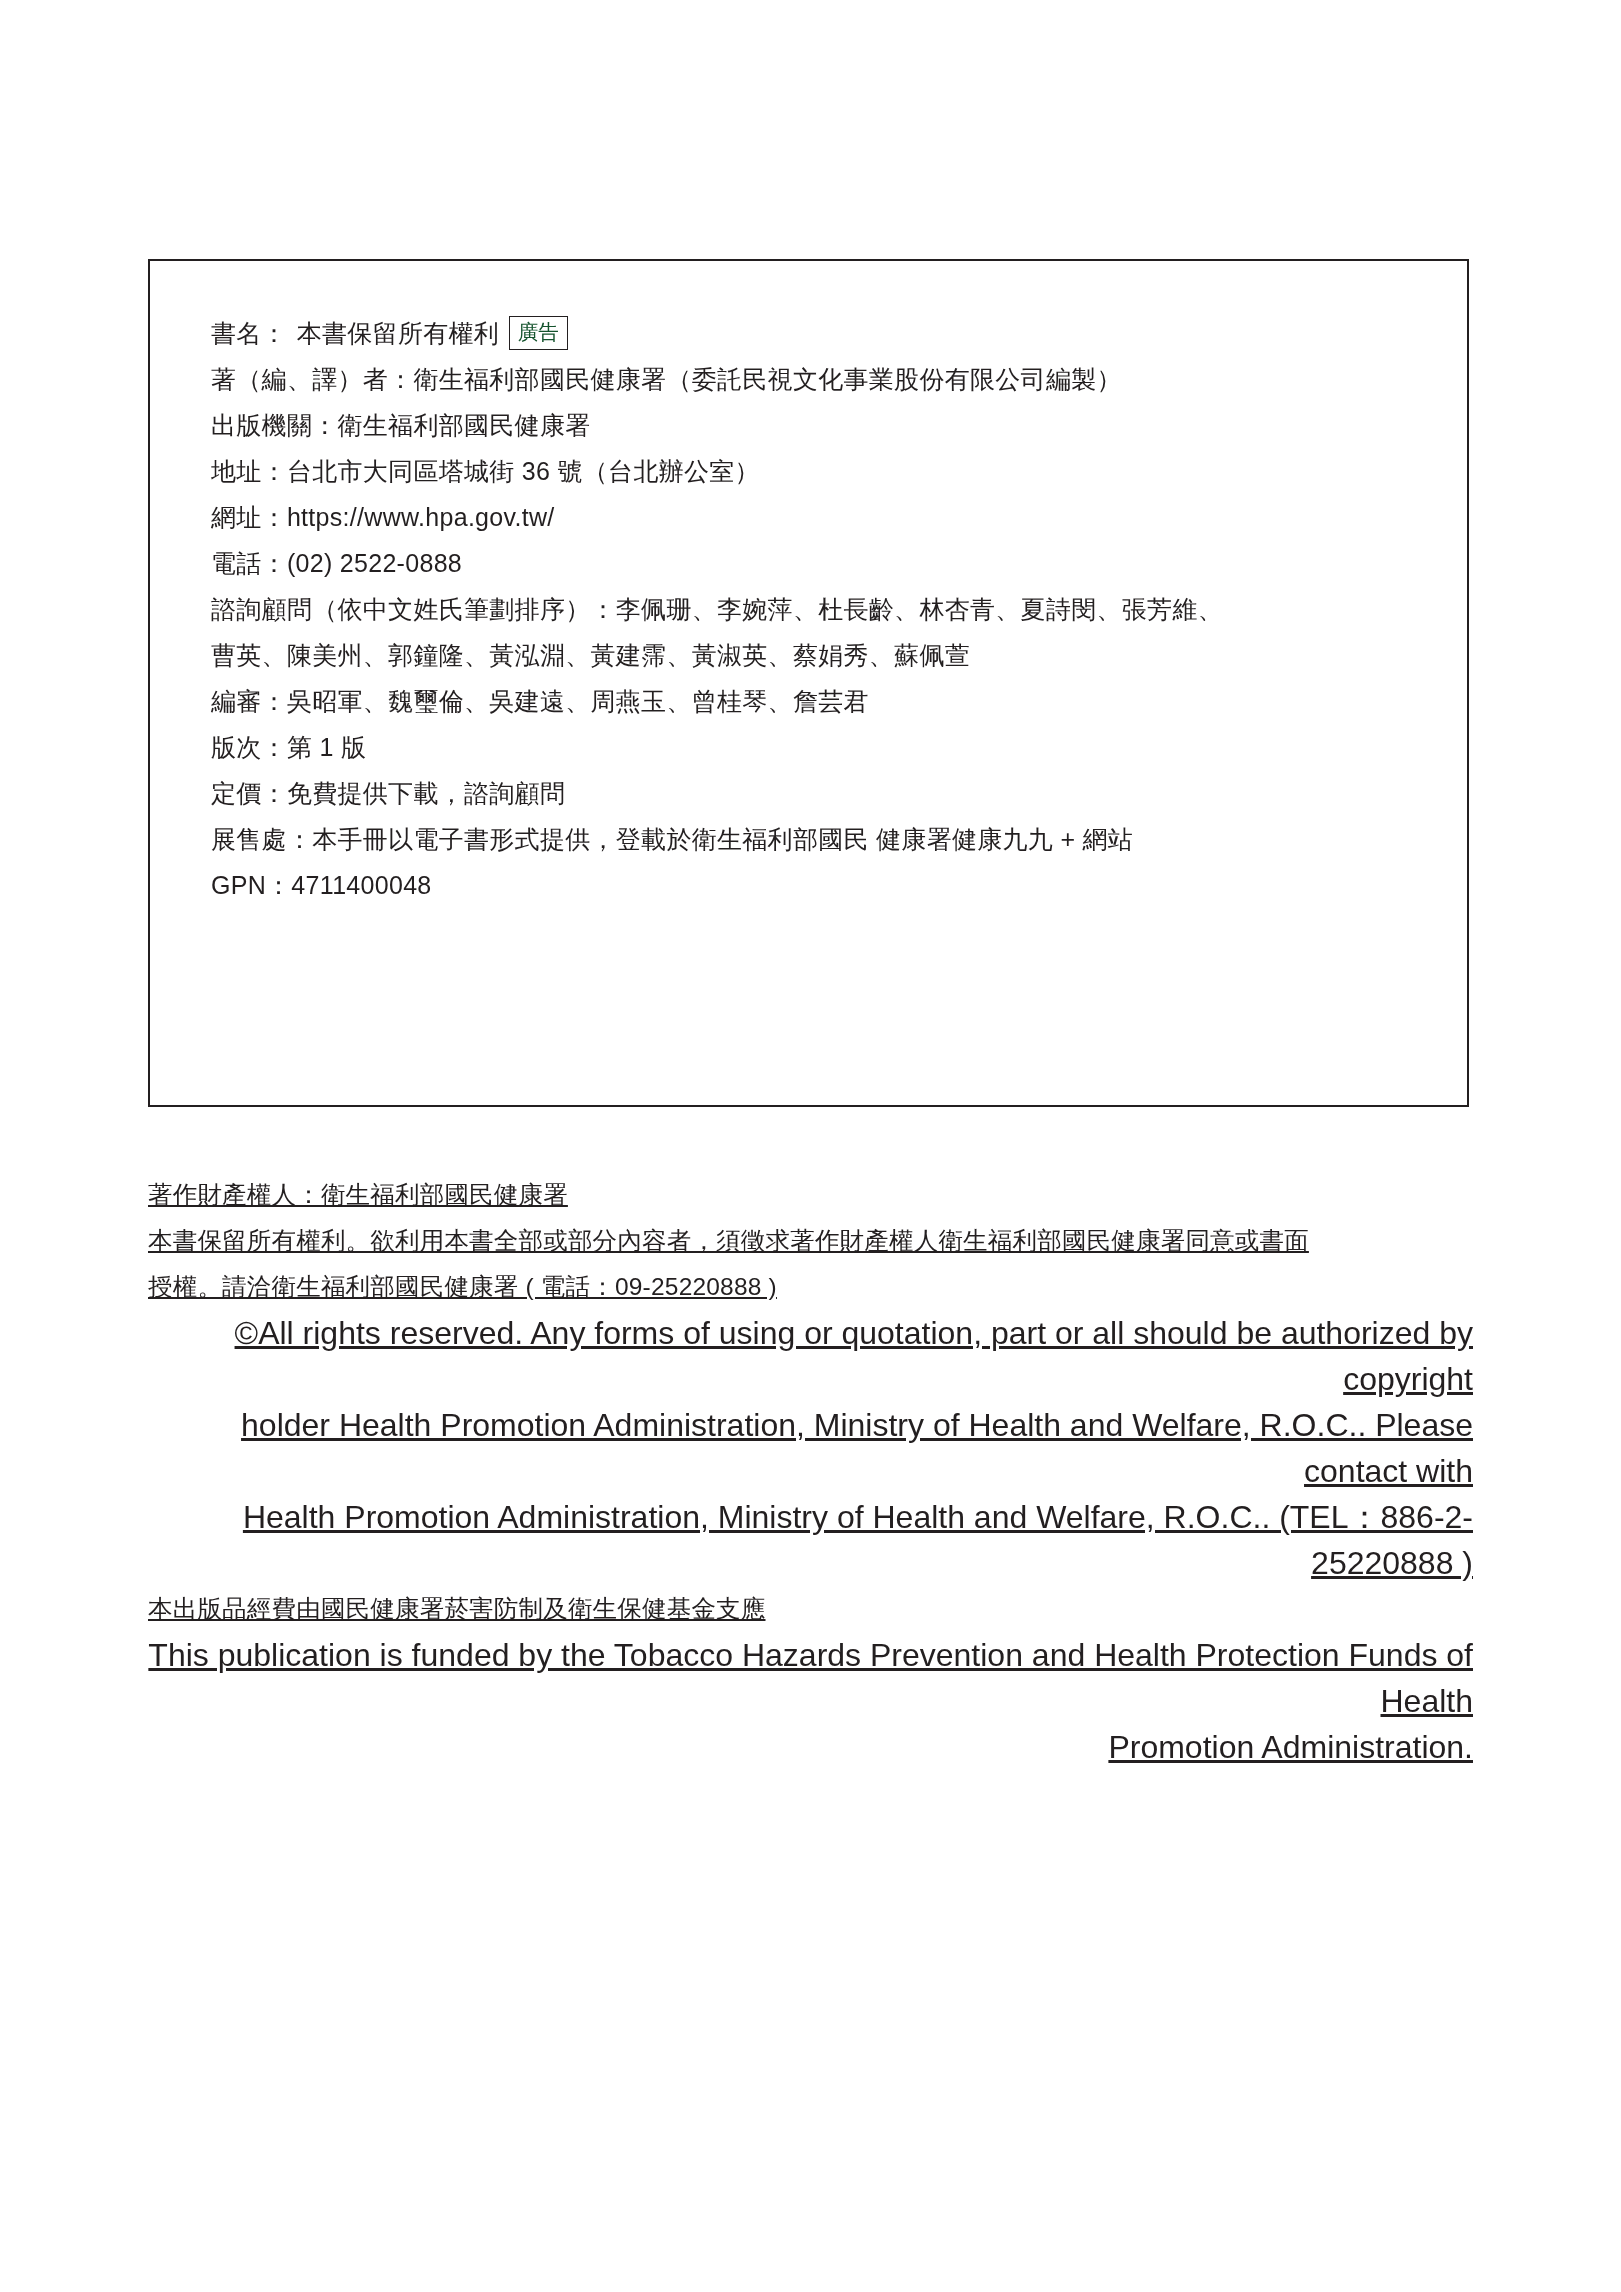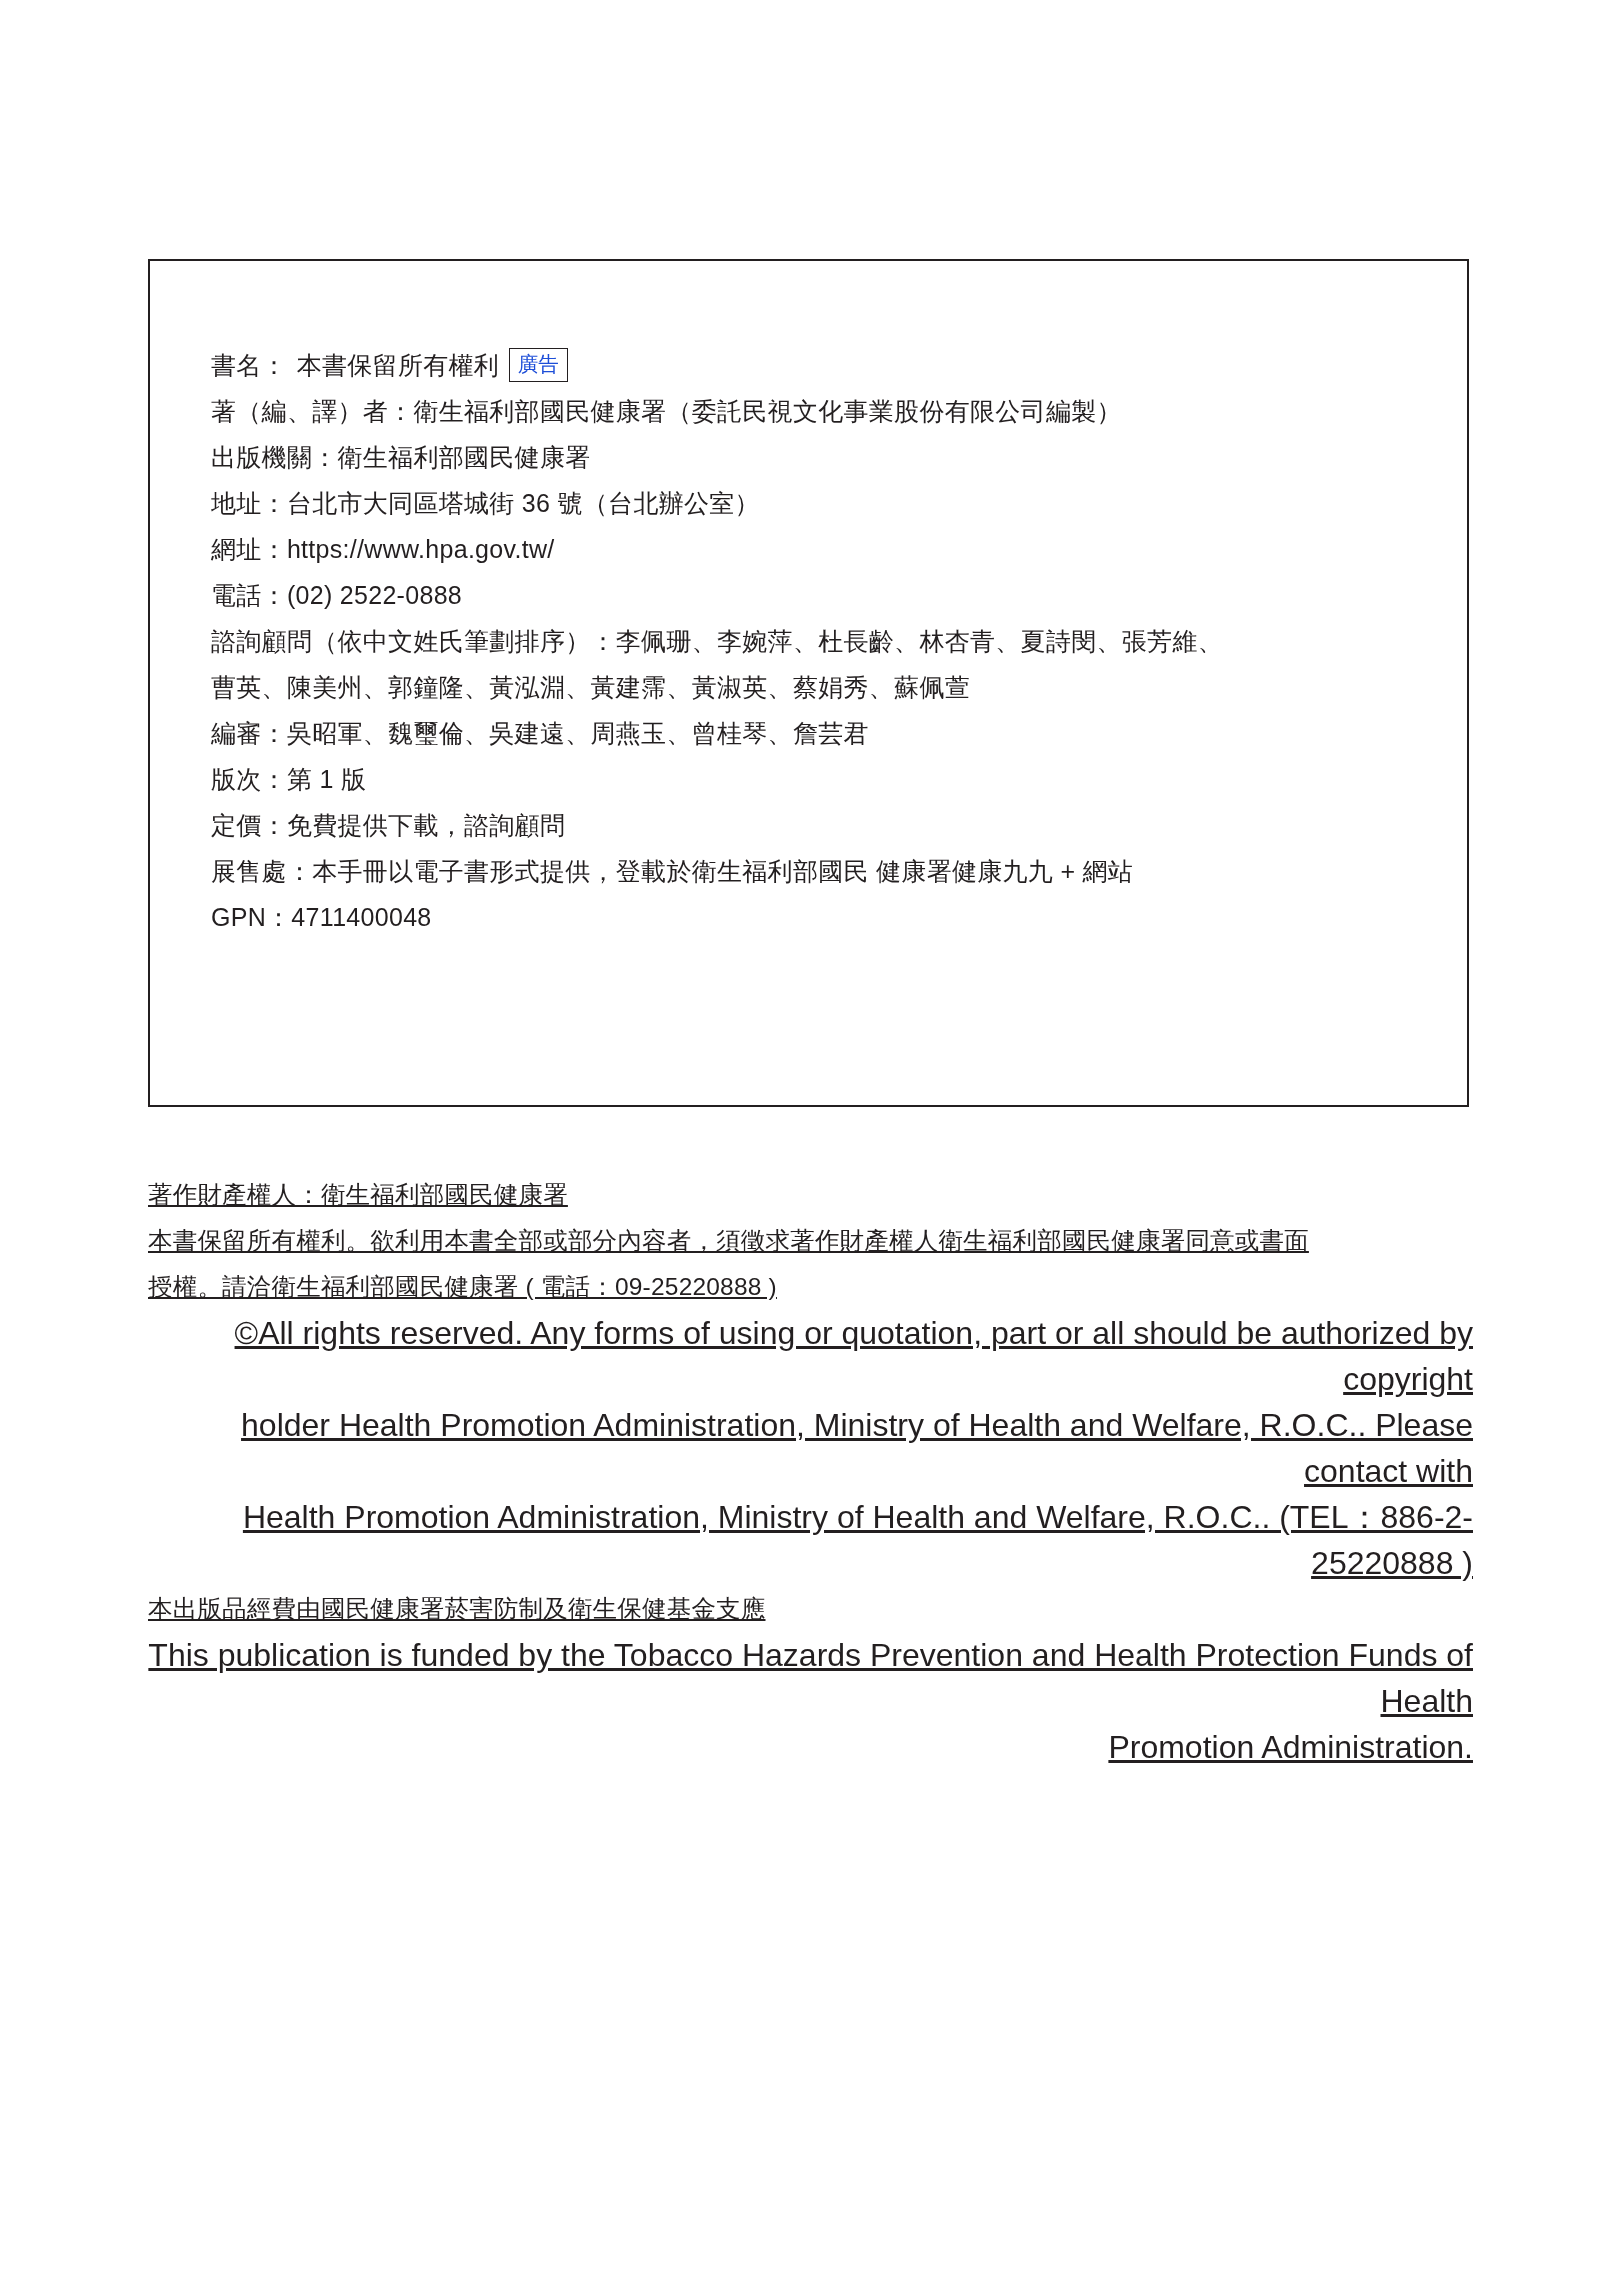--- a/index.html
+++ b/index.html
@@ -28,42 +28,41 @@
     position: absolute;
     left: 148px;
     top: 259px;
     width: 1321px;
     height: 848px;
     border: 2px solid #231f20;
     box-sizing: border-box;
   }
   .colophon-inner {
     padding: 49px 55px 0 61px;
-    margin-top: 32px;
   }
   .line {
     font-size: 25px;
     line-height: 46px;
     letter-spacing: 0.3px;
     color: #231f20;
     white-space: pre-wrap;
   }
   .title-row {
     display: flex;
     align-items: center;
     gap: 9.8px;
     line-height: 46px;
   }
   .ad-badge {
     display: inline-block;
     border: 1.5px solid #231f20;
     font-size: 20.6px;
     line-height: 1;
     padding: 4.9px 7.8px 6.9px 7.8px;
-    color: #1d4ed8;
+    color: #14532d;
     position: relative;
     top: 0px;
   }
   
   .copyright {
     position: absolute;
     left: 148px;
     top: 1172px;
     width: 1325px;
   }

